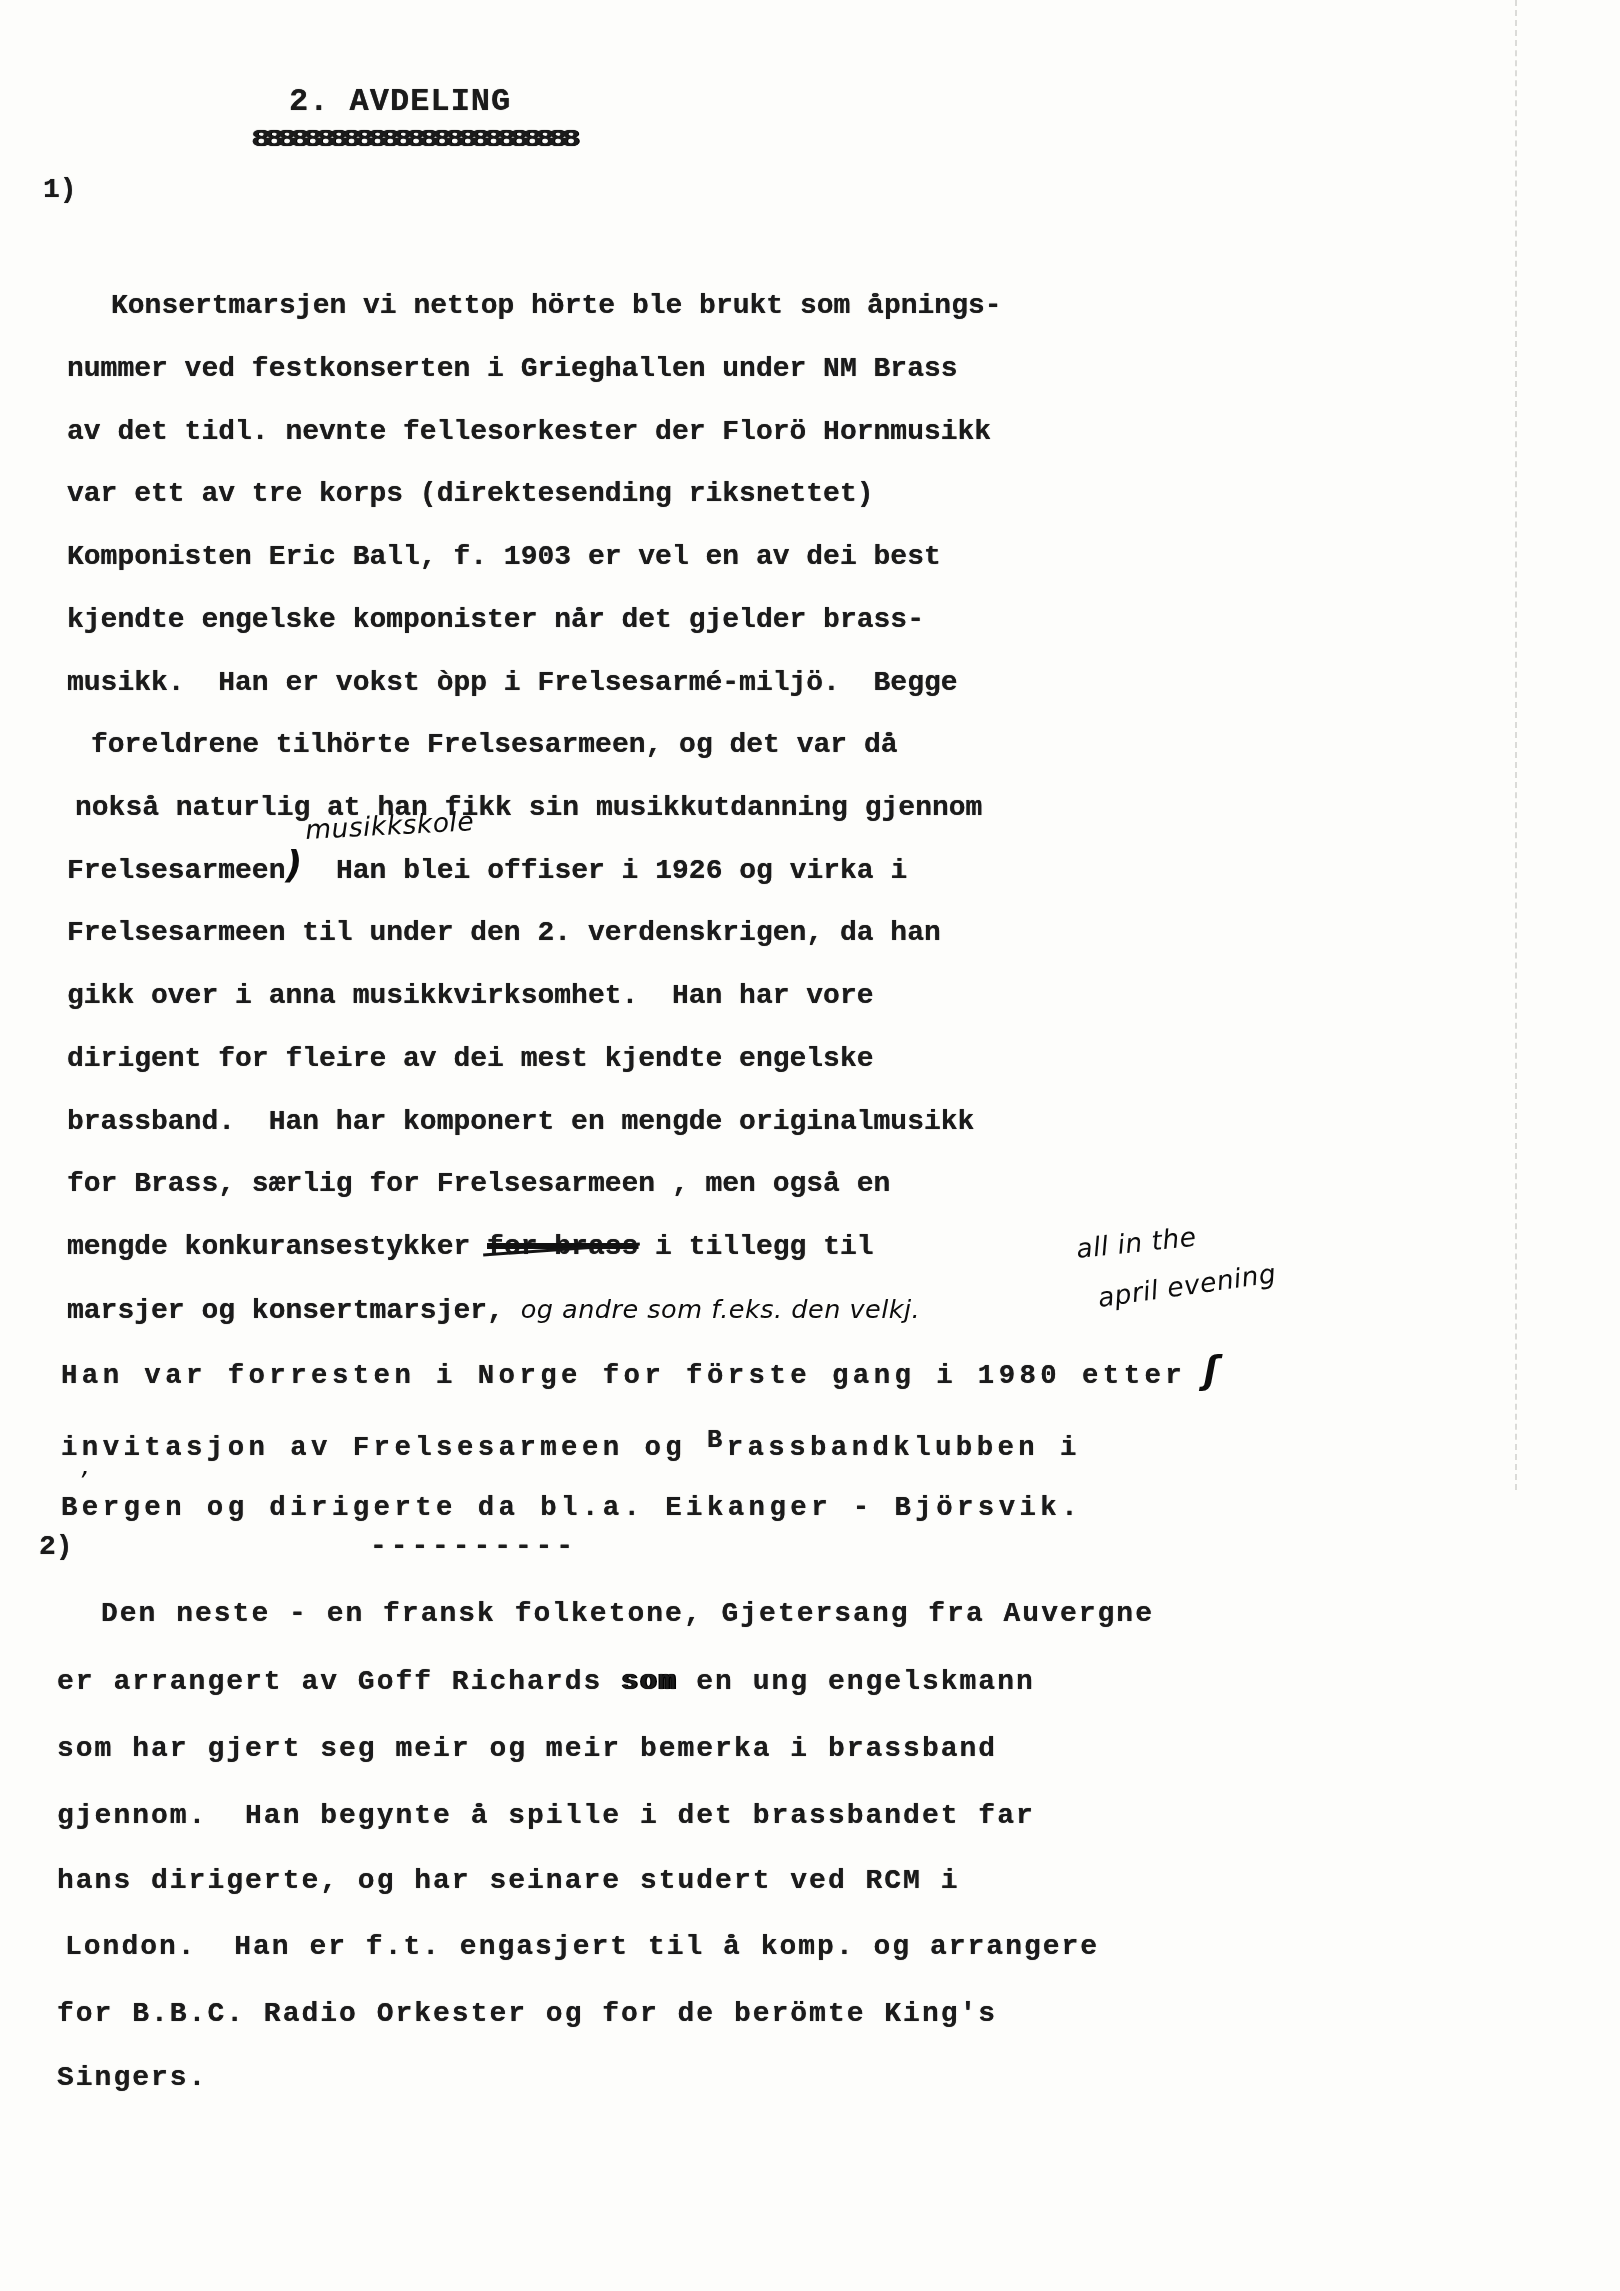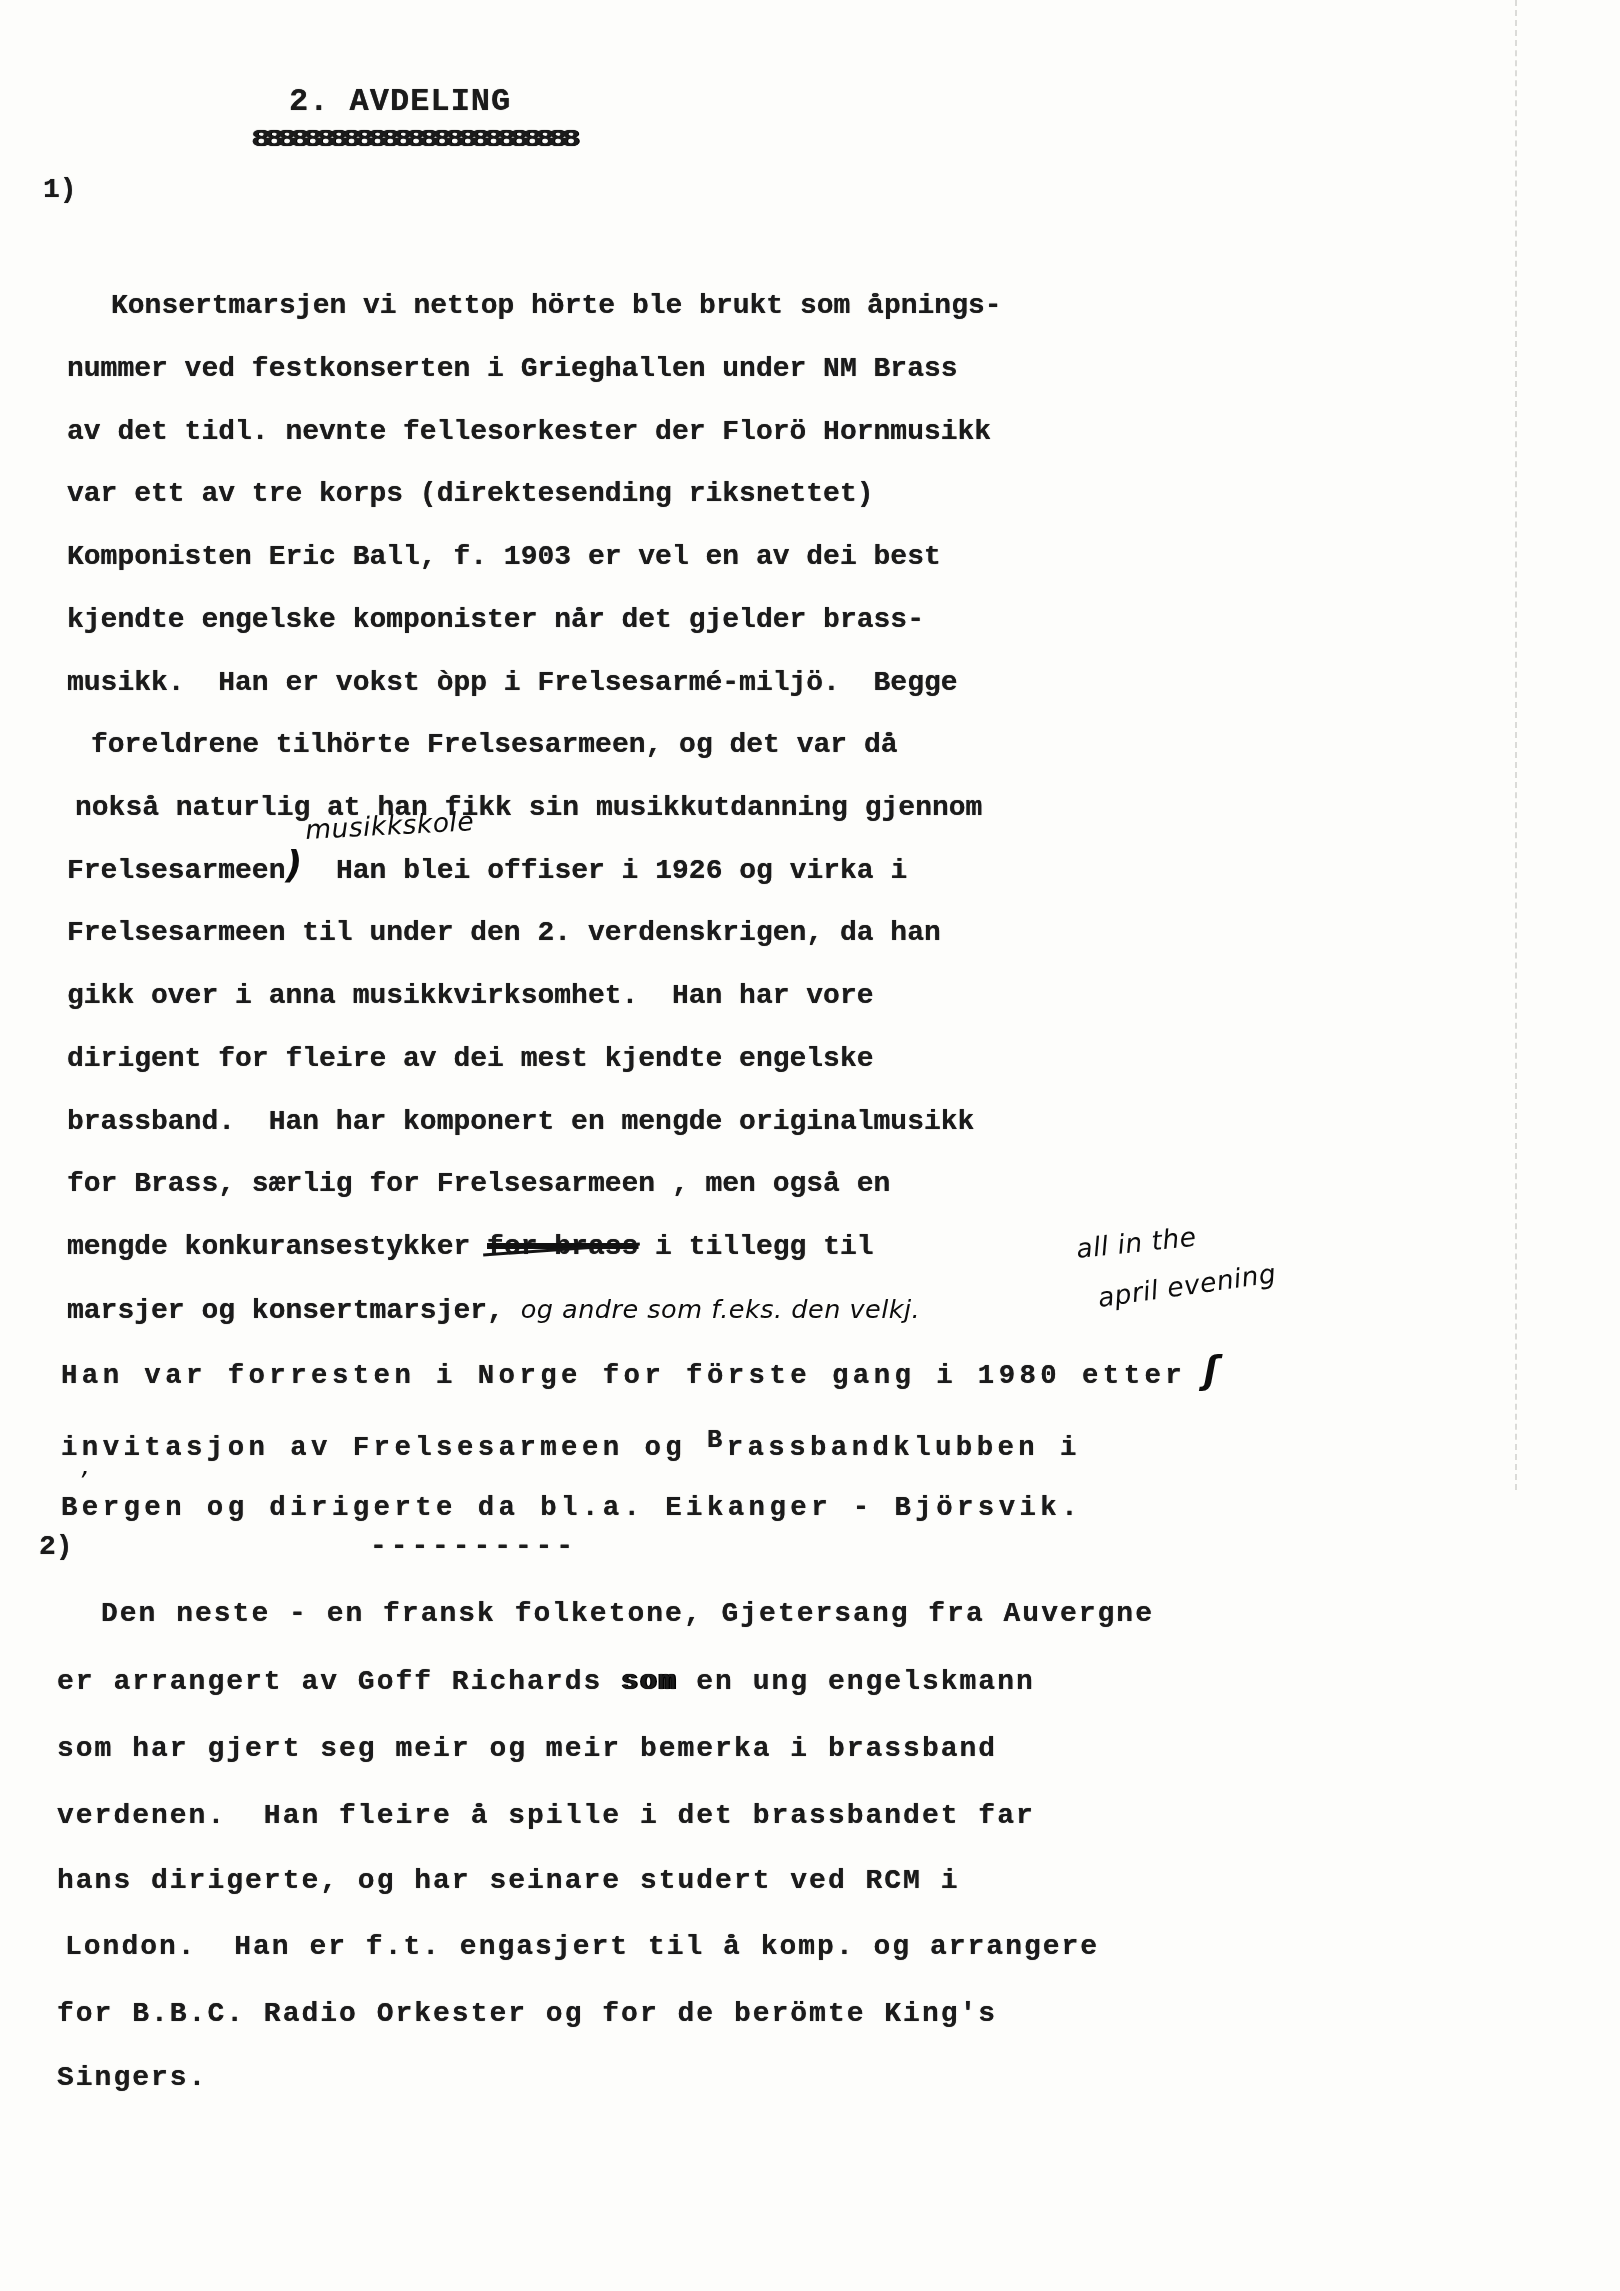--- a/index.html
+++ b/index.html
@@ -111,20 +111,20 @@
       <div class="line hand r-8" style="top: 1282px; left: 1100px;"><span>april evening</span></div>
       <div class="line w2" style="top: 1360px; left: 61px;"><span>Han var forresten i Norge for förste gang i 1980 etter</span><span class="handmark"> ʃ</span></div>
       <div class="line w2" style="top: 1426px; left: 61px;"><span>invitasjon av Frelsesarmeen og </span><span class="sup">B</span><span>rassbandklubben i</span></div>
       <div class="line hand" style="top: 1466px; left: 78px;"><span>’</span></div>
       <div class="line w2" style="top: 1492px; left: 61px;"><span>Bergen og dirigerte da bl.a. Eikanger - Björsvik.</span></div>
       <div class="line" style="top: 1531px; left: 39px;"><span>2)</span></div>
       <div class="line dash" style="top: 1531px; left: 370px;"><span>----------</span></div>
       <div class="line w1" style="top: 1598px; left: 57px; margin-left: 44px;"><span>Den neste - en fransk folketone, Gjetersang fra Auvergne</span></div>
       <div class="line w1" style="top: 1666px; left: 57px;"><span>er arrangert av Goff Richards </span><span class="ot">som</span><span> en ung engelskmann</span></div>
       <div class="line w1" style="top: 1733px; left: 57px;"><span>som har gjert seg meir og meir bemerka i brassband</span></div>
-      <div class="line w1" style="top: 1800px; left: 57px;"><span>verdenen.  Han fleire å spille i det brassbandet far</span></div>
+      <div class="line w1" style="top: 1800px; left: 57px;"><span>gjennom.  Han begynte å spille i det brassbandet far</span></div>
       <div class="line w1" style="top: 1865px; left: 57px;"><span>hans dirigerte, og har seinare studert ved RCM i</span></div>
       <div class="line w1" style="top: 1931px; left: 57px; margin-left: 8px;"><span>London.  Han er f.t. engasjert til å komp. og arrangere</span></div>
       <div class="line w1" style="top: 1998px; left: 57px;"><span>for B.B.C. Radio Orkester og for de berömte King's</span></div>
       <div class="line w1" style="top: 2062px; left: 57px;"><span>Singers.</span></div>
     </div>
 </div>
 
 
 </body></html>

